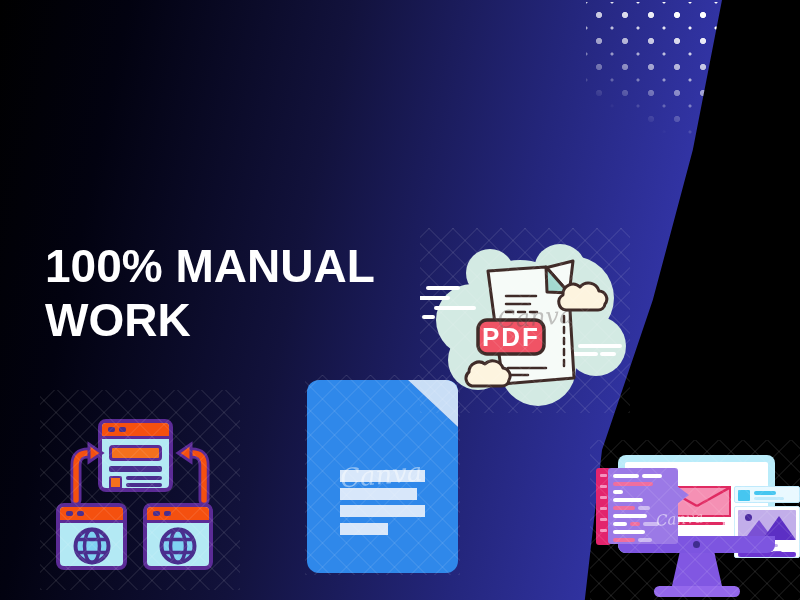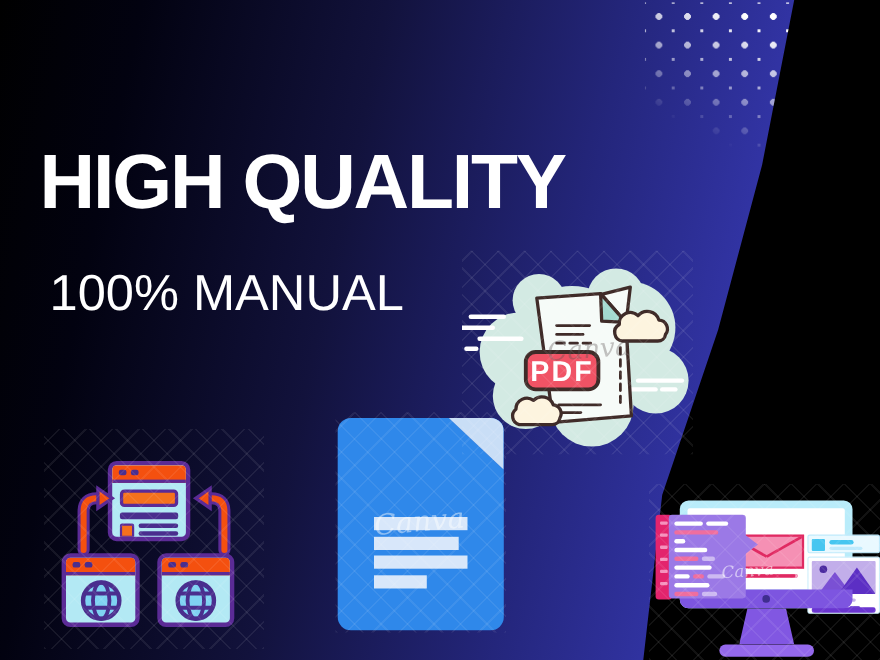--- a/index.html
+++ b/index.html
@@ -20,21 +20,21 @@
     mask-image:linear-gradient(205deg,#000 18%,rgba(0,0,0,.55) 52%,transparent 82%);
   }
   
   .black-panel{
     position:absolute;inset:0;background:#000;
     clip-path:polygon(90.25% 0,100% 0,100% 100%,73.1% 100%,75.25% 75%,81.6% 50%,86.6% 25%);
   }
   
   .title{position:absolute;left:36px;color:#fff;font-weight:800;font-size:70px;line-height:1;letter-spacing:-2px;white-space:nowrap;}
   .t1{top:35px;} .t2{top:130px;}
-  .subtitle{position:absolute;left:45px;color:#fff;font-weight:400;font-size:46px;line-height:1;white-space:nowrap;}
+  .subtitle{position:absolute;left:45px;color:#fff;font-weight:700;font-size:46px;line-height:1;white-space:nowrap;}
   .s1{top:243px;} .s2{top:297px;}
   
   .hatch{position:absolute;inset:0;pointer-events:none;border-radius:inherit;
     background:
      repeating-linear-gradient(45deg,rgba(255,255,255,.07) 0 1.5px,transparent 1.5px 17px),
      repeating-linear-gradient(-45deg,rgba(255,255,255,.07) 0 1.5px,transparent 1.5px 17px);}
   .wm{position:absolute;font-family:"DejaVu Serif",serif;font-style:italic;color:rgba(255,255,255,.45);pointer-events:none;}
   .ln{display:inline-block;height:4px;border-radius:2px;}
   
   .sites{position:absolute;left:40px;top:390px;width:200px;height:200px;}
@@ -94,22 +94,22 @@
 </style>
 </head>
 <body>
 
 <div id="canvas">
 
   <div class="dots"></div>
 
   <div class="black-panel"></div>
 
-  <div class="title t2">HIGH QUALITY</div>
   <div class="subtitle s1">100% MANUAL</div>
+  <div class="subtitle s2">WORK</div>
 
   <div class="sites">
     <div class="win w-top">
       <div class="win-head">
         <span class="win-dot"></span>
         <span class="win-dot"></span>
       </div>
       <div class="obox"></div>
       <div class="pline"></div>
       <div class="prow2">

